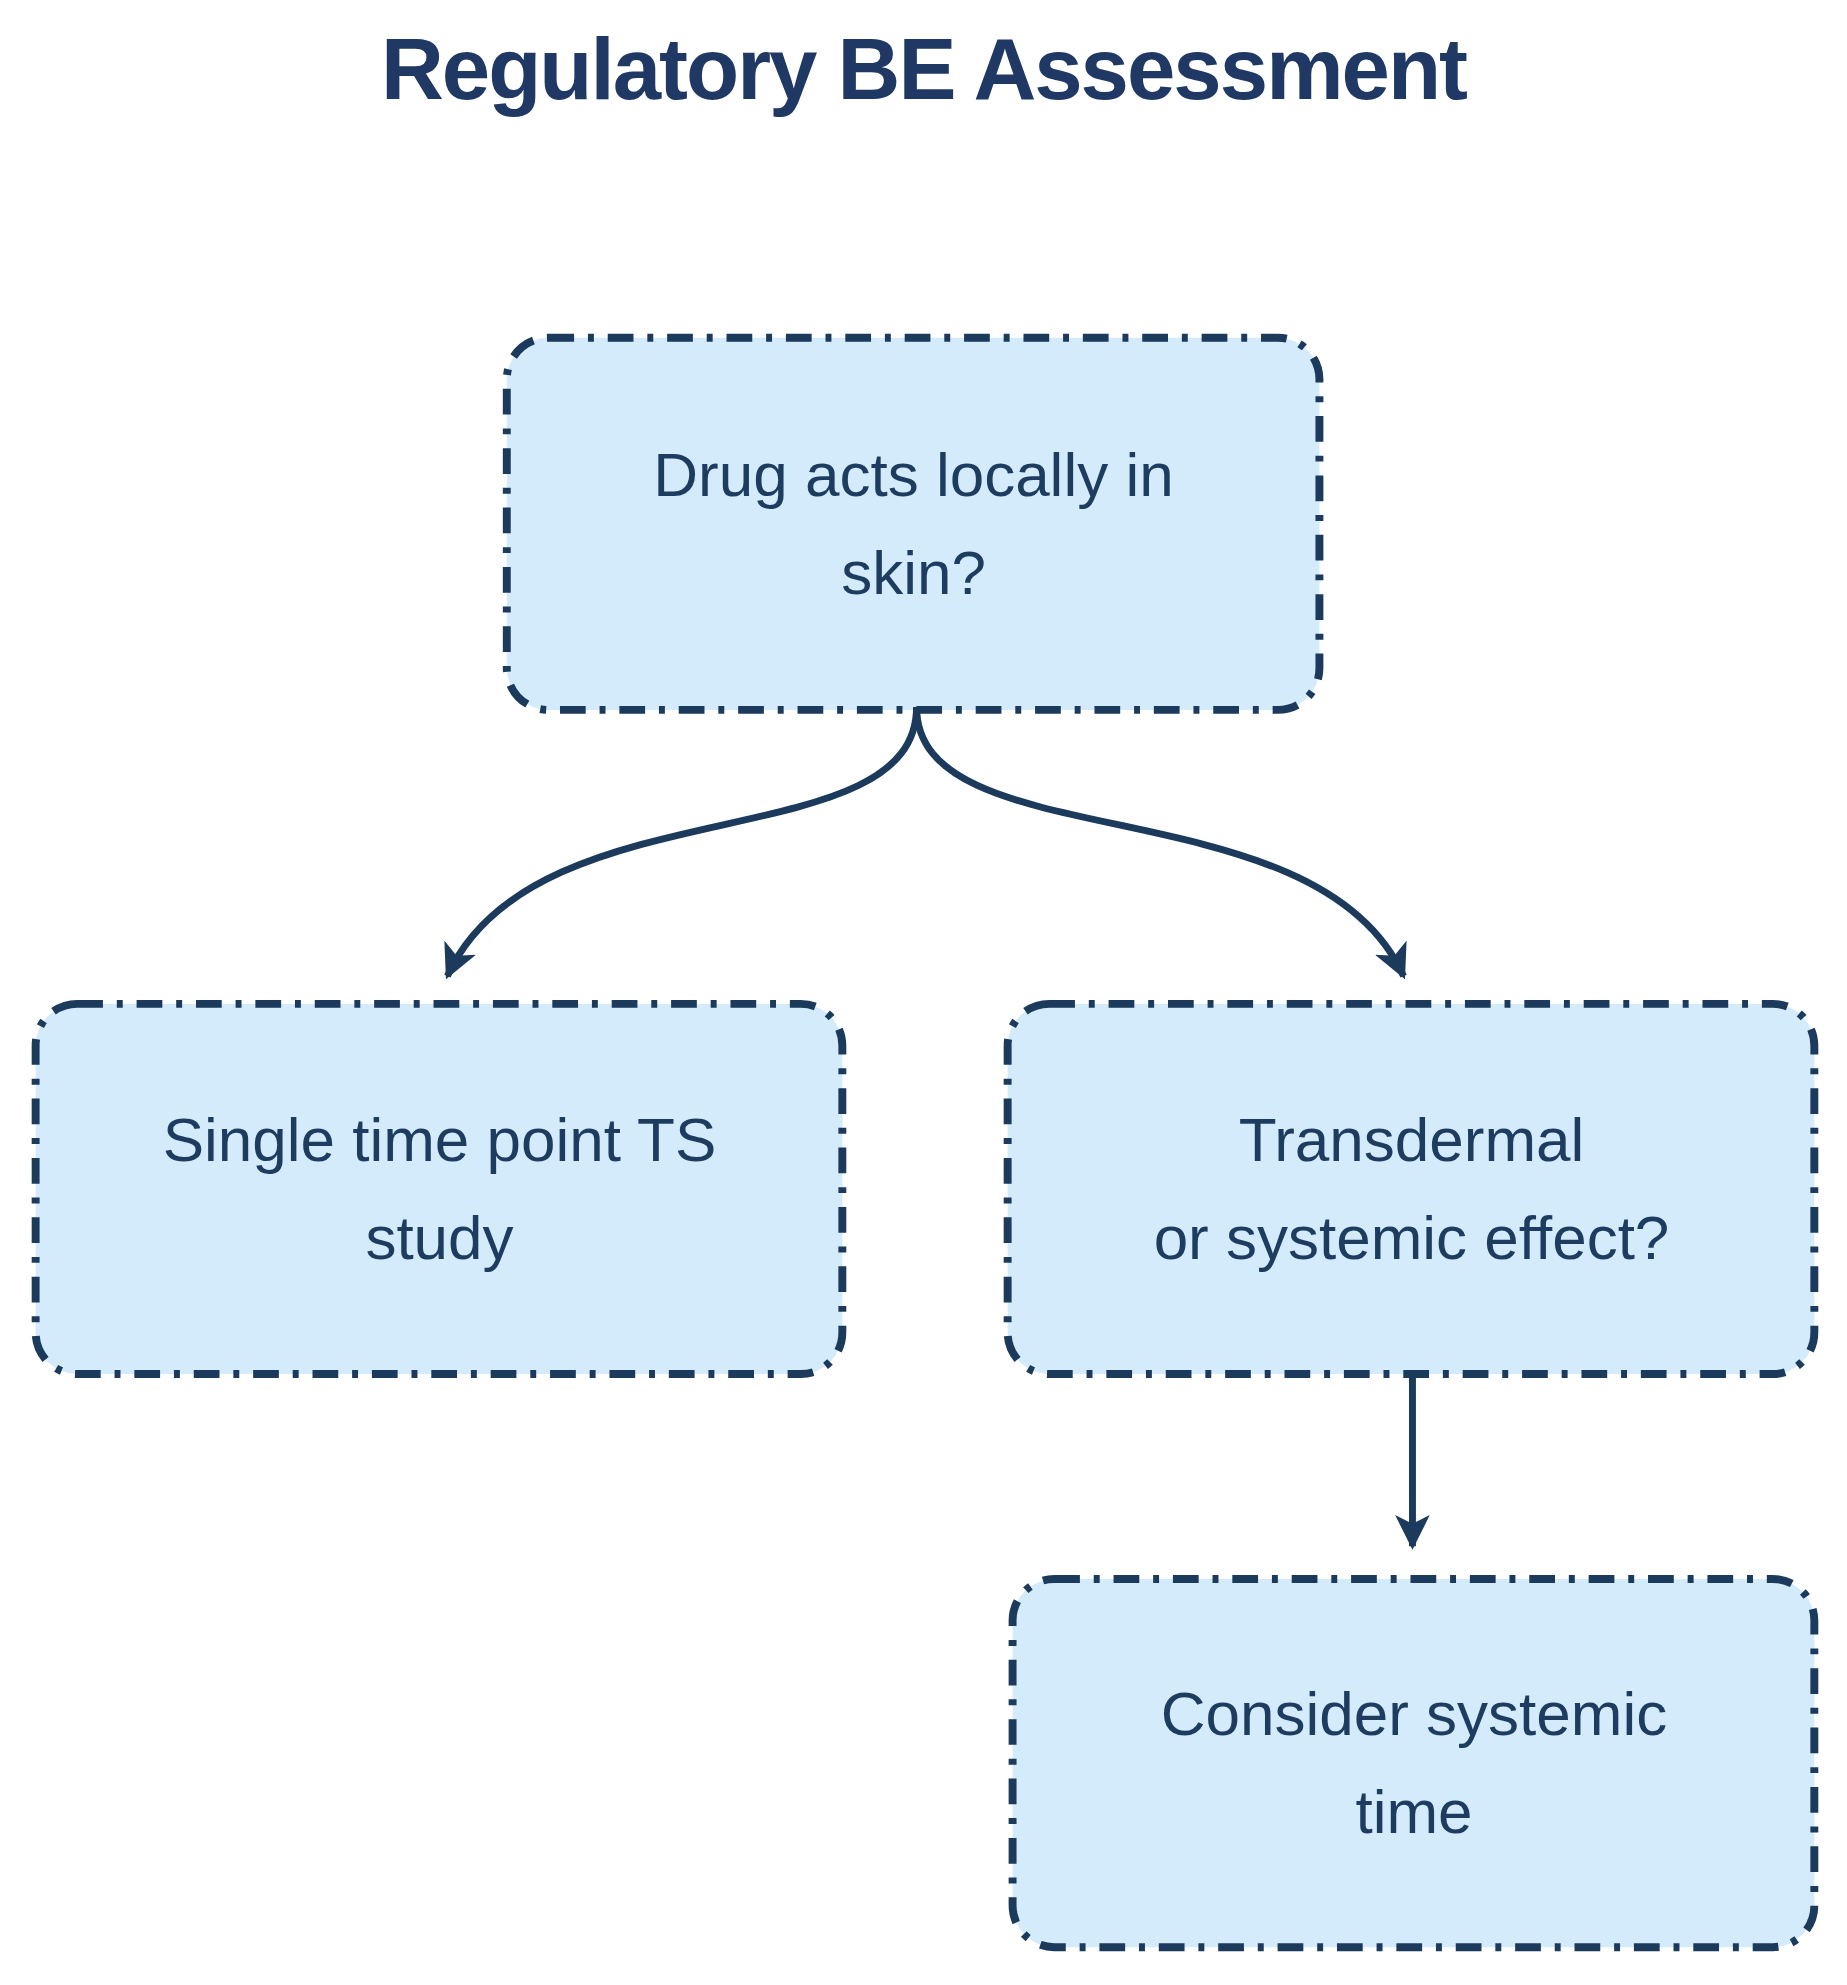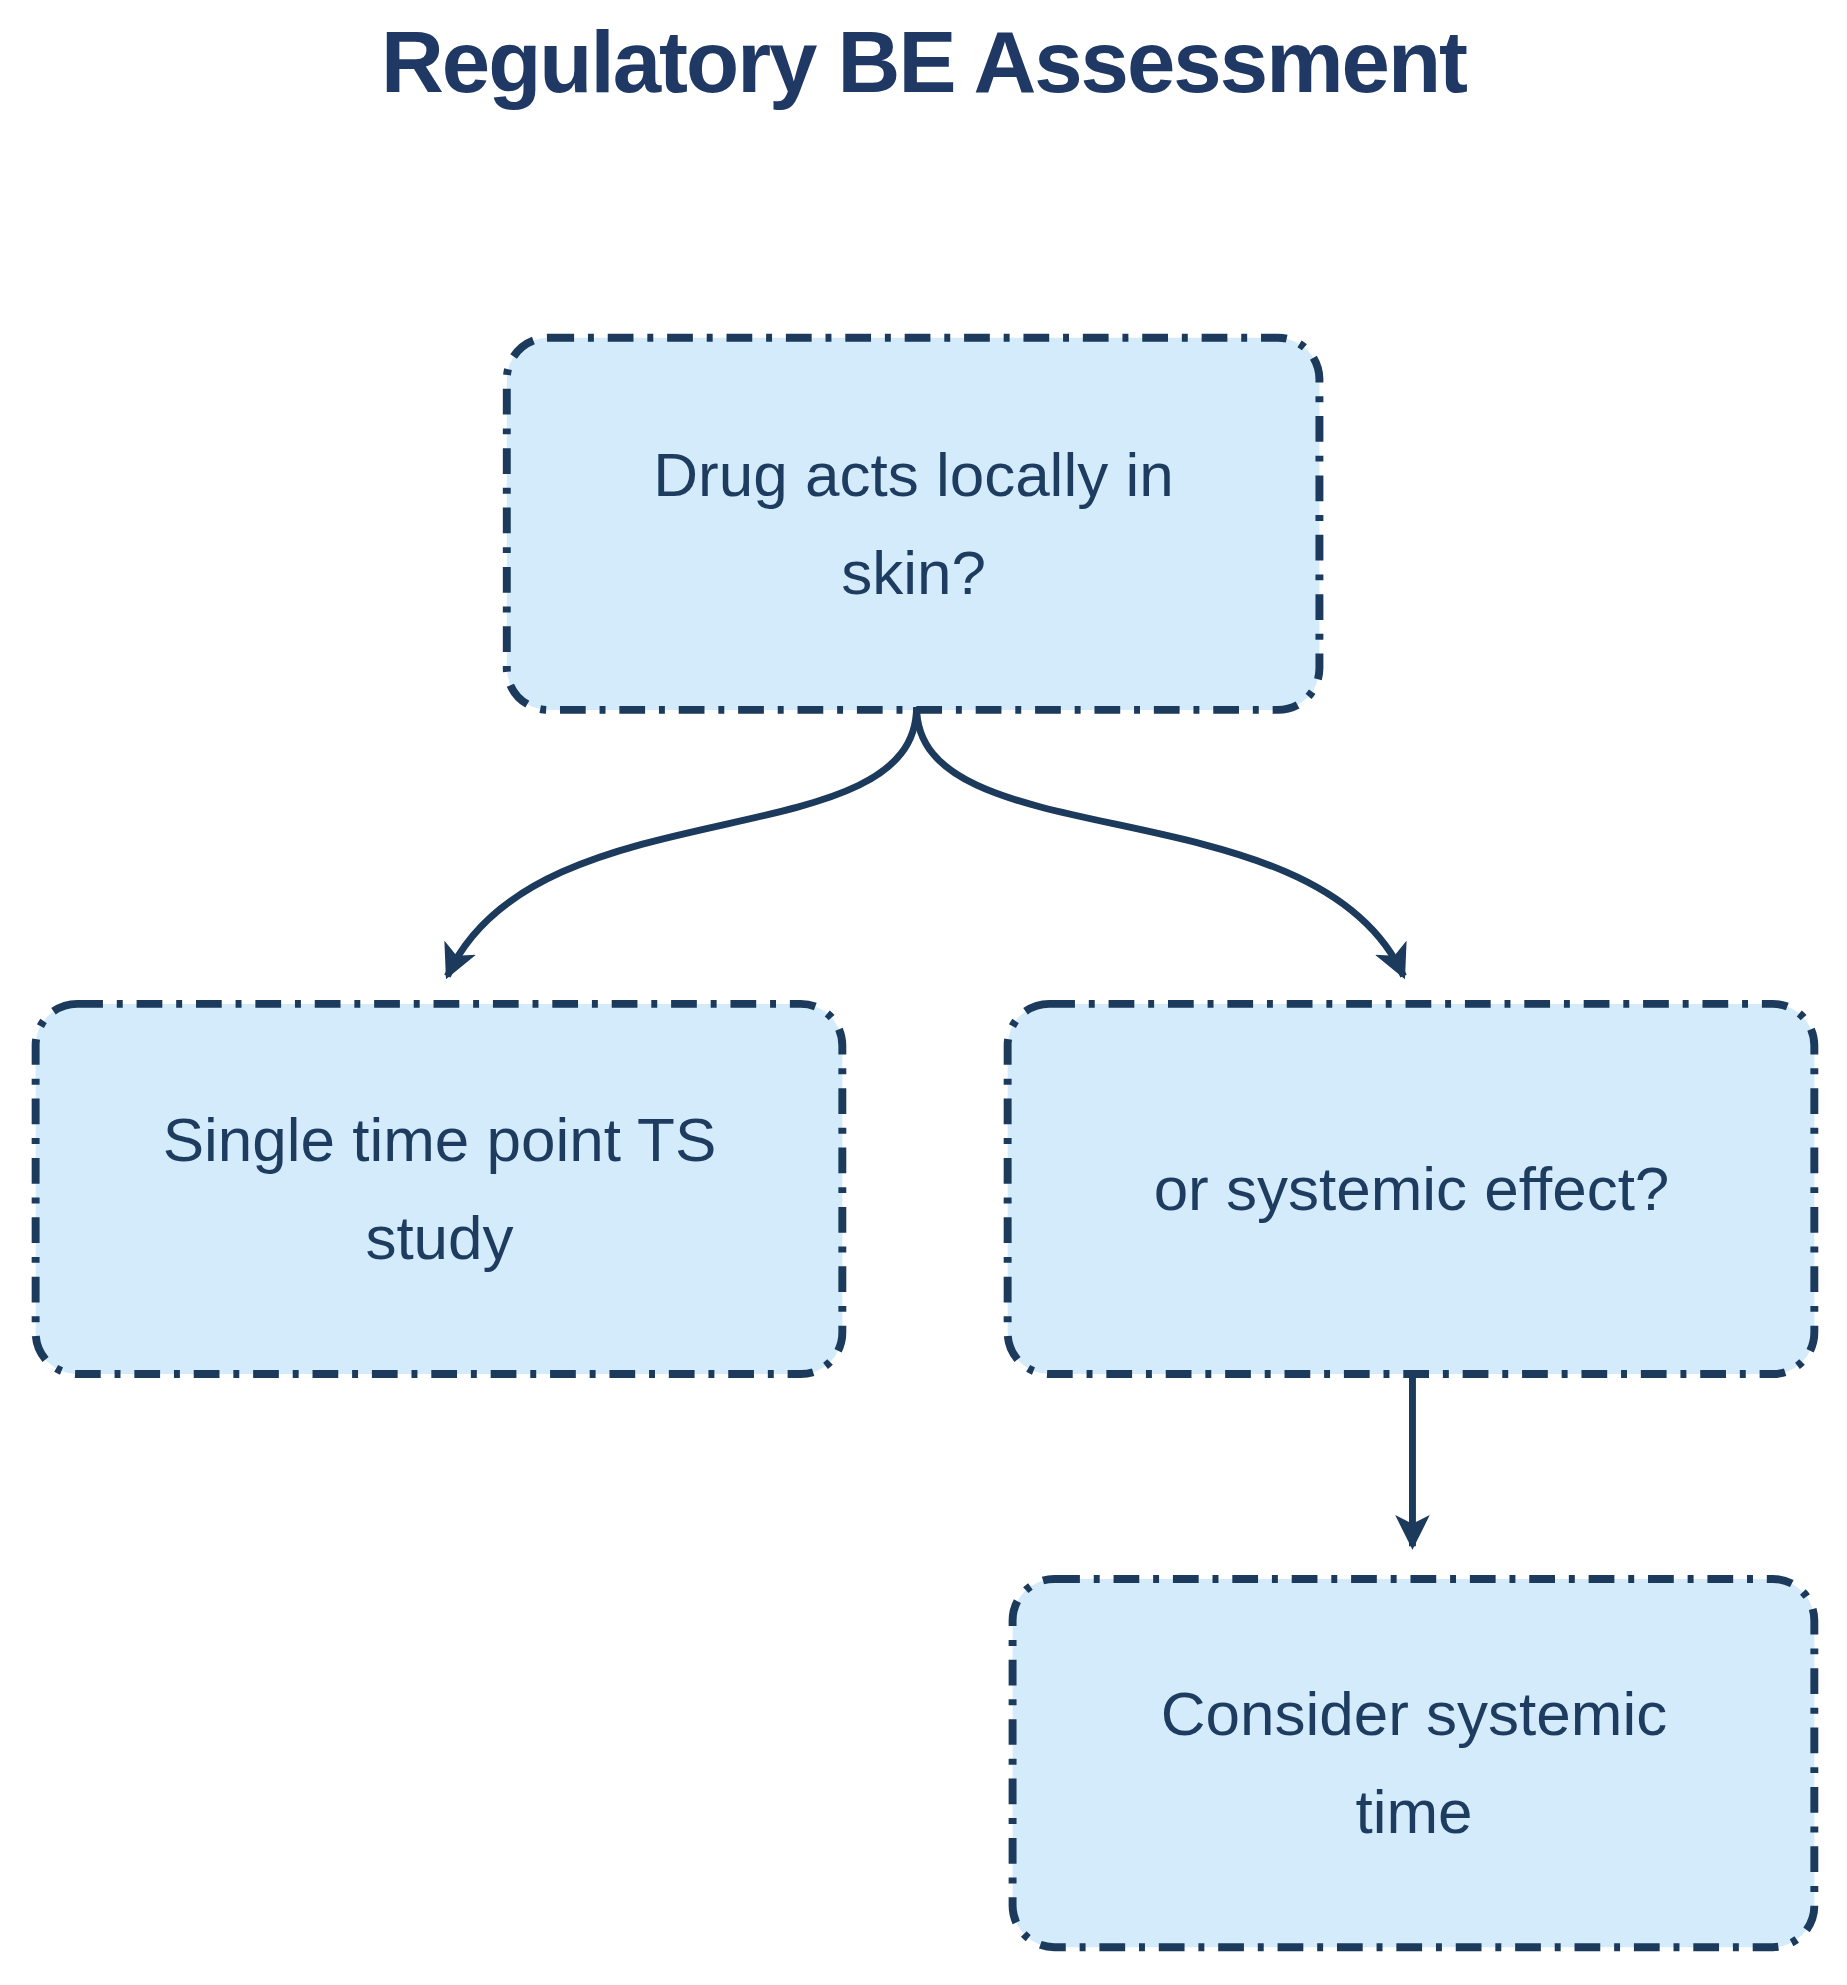--- a/index.html
+++ b/index.html
@@ -13,21 +13,21 @@
     height: 1985px;
     background: var(--color-background, #ffffff);
     font-family: "Liberation Sans", sans-serif;
     overflow: hidden;
   }
   .title {
     position: absolute;
     top: 4px;
     left: 0;
     right: 0;
-    margin: 8px;
+    margin: 15px;
     text-align: center;
     font-size: 87px;
     font-weight: 700;
     letter-spacing: -2px;
     color: var(--color-title-text, #1f3864);
   }
   .graphics {
     position: absolute;
     inset: 0;
     width: 100%;
@@ -90,20 +90,21 @@
     <div>Drug acts locally in</div>
     <div>skin?</div>
   </div>
 
   <div class="node-label" style="left:36px; top:1004px; width:807px; height:370px;">
     <div>Single time point TS</div>
     <div>study</div>
   </div>
 
   <div class="node-label" style="left:1008px; top:1004px; width:807px; height:370px;">
+    <div>Transdermal</div>
     <div>or systemic effect?</div>
   </div>
 
   <div class="node-label" style="left:1013px; top:1579px; width:802px; height:368px;">
     <div>Consider systemic</div>
     <div>time</div>
   </div>
 
 </div>
 

